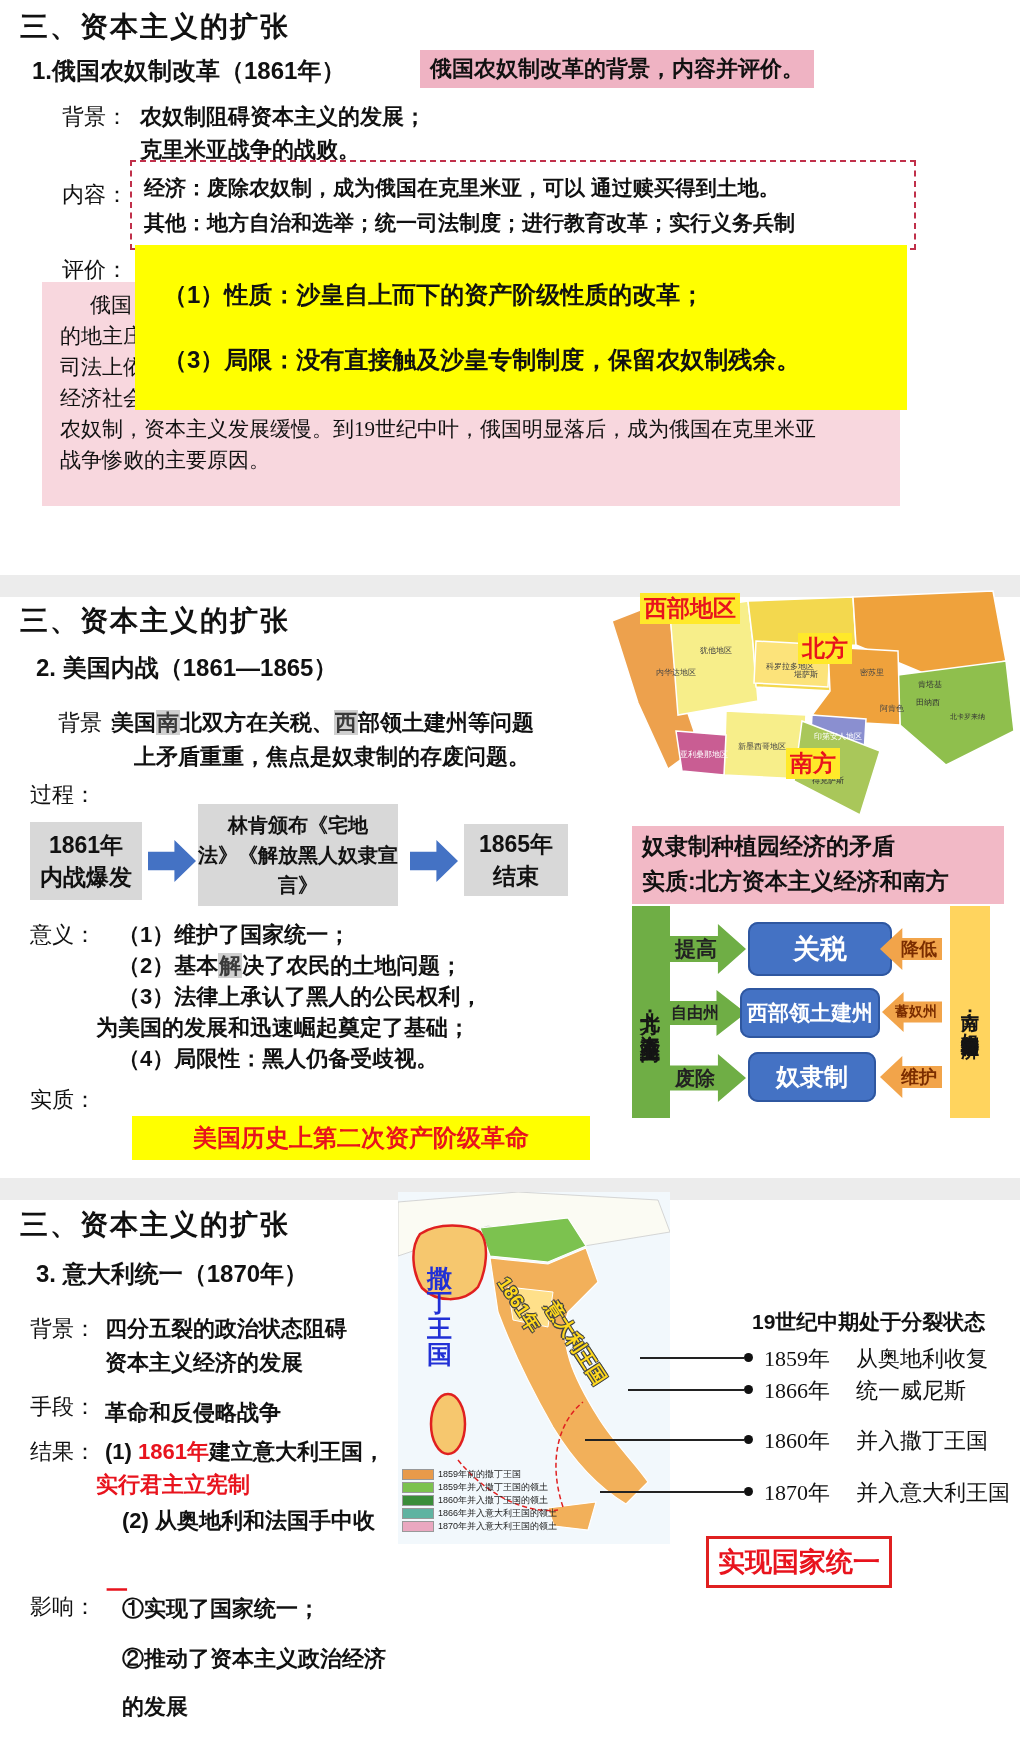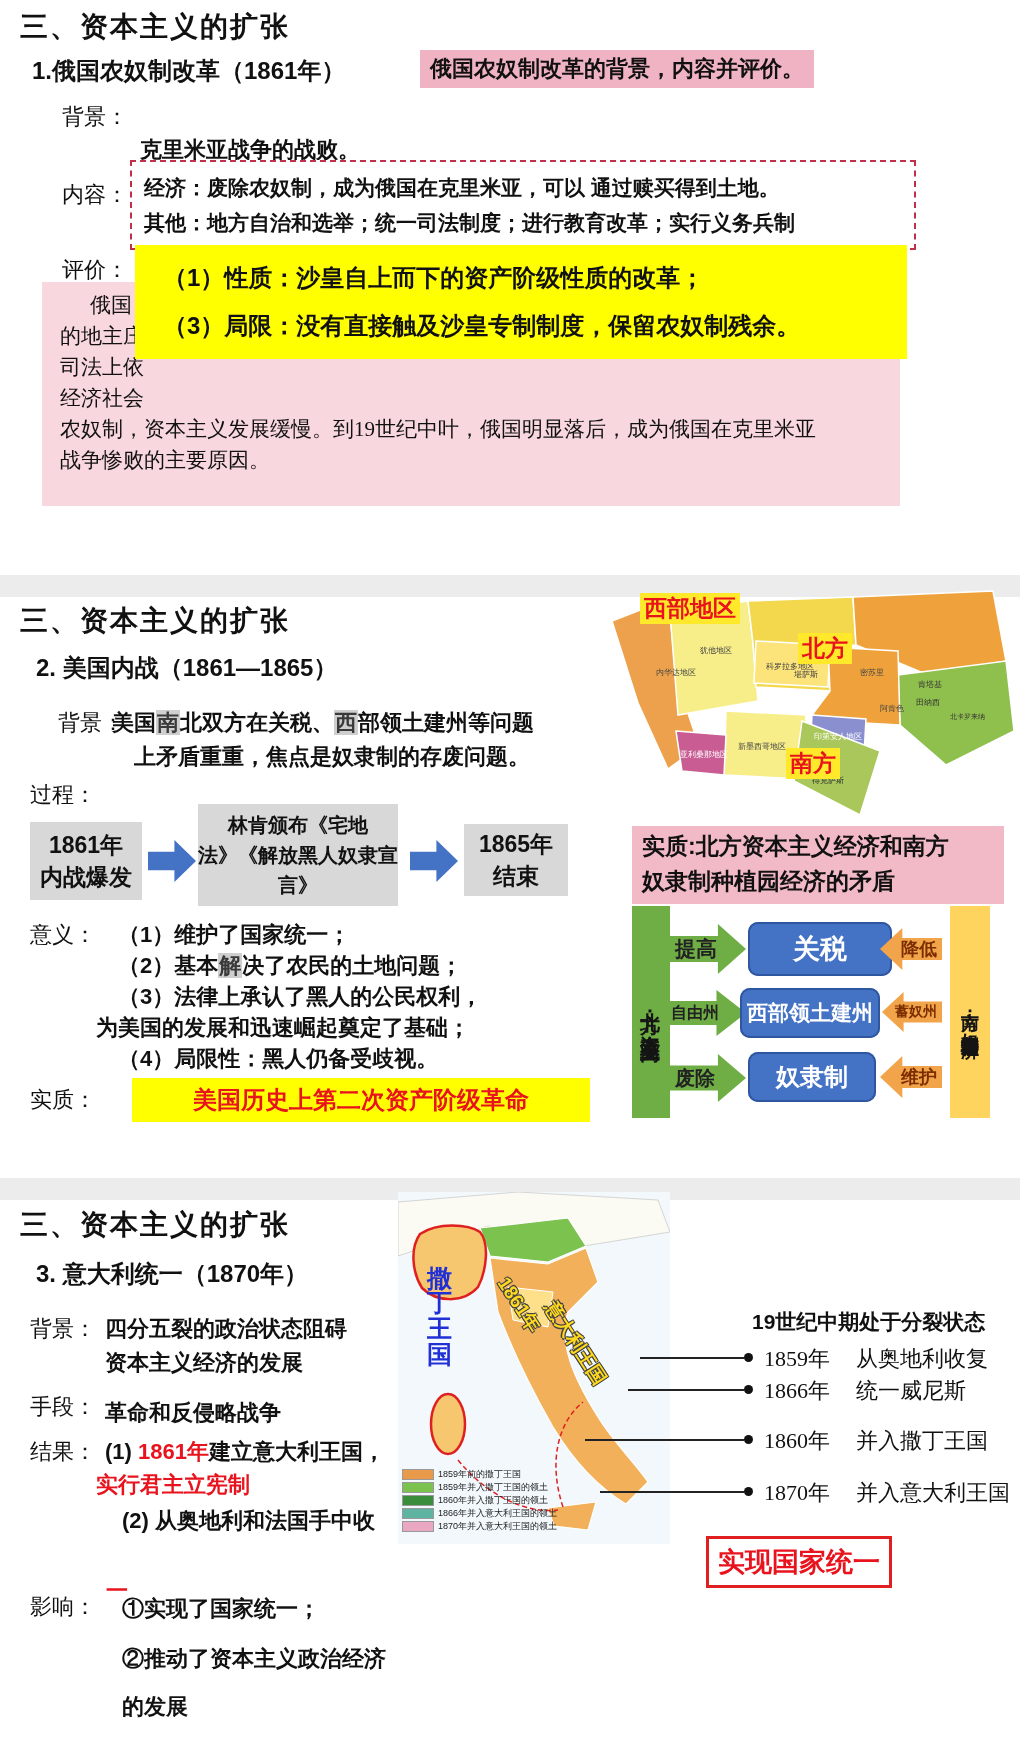--- a/index.html
+++ b/index.html
@@ -11,32 +11,32 @@
   .lbl{font-size:22px;font-weight:400;}
   .body-b{font-size:22px;font-weight:700;white-space:nowrap;}
   .task-box{background:#efb3c3;font-size:22px;font-weight:700;padding:4px 10px;white-space:nowrap;}
   .content-box{border:2px dashed #c0304a;padding:8px 12px;font-size:21px;font-weight:700;
                line-height:35px;white-space:nowrap;background:#fff;}
   .quote-box{background:#f8d7de;width:858px;height:224px;left:42px;top:282px;
              font-family:"Liberation Serif",serif;font-size:21px;line-height:31px;
              padding:8px 18px;box-sizing:border-box;z-index:1;}
   .quote-box .ind{text-indent:30px;}
   .quote-box .src{text-align:right;padding-right:20px;}
-  .eval-box{left:135px;top:245px;width:772px;height:114px;background:#ffff00;z-index:2;
+  .eval-box{left:135px;top:245px;width:772px;height:165px;background:#ffff00;z-index:2;
             display:flex;flex-direction:column;justify-content:space-evenly;
             padding:0 28px;box-sizing:border-box;font-size:24px;font-weight:700;white-space:nowrap;}
   .divider{left:0;width:1020px;height:22px;background:#ececec;}
   .hl{background:#cfcfcf;color:#3a3a3a;padding:0 1px;}
   .flow-box{background:#d8d8d8;display:flex;flex-direction:column;justify-content:center;
             align-items:center;text-align:center;font-weight:700;}
   .flow-arrow{background:#4472c4;clip-path:polygon(0 28%,55% 28%,55% 0,100% 50%,55% 100%,55% 72%,0 72%);}
   .essence-note{background:#f2b9c6;font-size:23px;font-weight:700;line-height:35px;
                 padding:3px 10px;box-sizing:border-box;white-space:nowrap;}
   .yellow-essence{background:#ffff00;display:flex;align-items:center;justify-content:center;
-                  color:#e8131d;font-size:24px;font-weight:700;white-space:nowrap;}
+                  color:#e8131d;font-size:24px;font-weight:700;white-space:nowrap;margin-top:38px;}
   .vbar{display:flex;align-items:center;justify-content:center;}
   .vbar .vtext{writing-mode:vertical-rl;font-weight:700;color:#151515;letter-spacing:1px;}
   .bluebox{background:#4472c4;border-radius:10px;display:flex;align-items:center;justify-content:center;
            color:#fff;font-weight:700;box-shadow:inset 0 0 0 2px #2f57a0;}
   .harrow{display:flex;align-items:center;}
   .harrow .shape{position:absolute;inset:0;}
   .harrow.right .shape{background:#6fae45;clip-path:polygon(0 24%,64% 24%,64% 0,100% 50%,64% 100%,64% 76%,0 76%);}
   .harrow.left .shape{background:#f2a44a;clip-path:polygon(100% 24%,36% 24%,36% 0,0 50%,36% 100%,36% 76%,100% 76%);}
   .harrow span{position:relative;z-index:1;font-weight:700;color:#222;}
   .harrow.right span{padding-left:7px;}
@@ -61,20 +61,21 @@
 </head>
 <body>
 
 <div class="page">
 
   <div class="abs sec-title" style="left:20px;top:8px">三、资本主义的扩张</div>
   <div class="abs sub-title" style="left:32px;top:55px">1.俄国农奴制改革（1861年）</div>
   <div class="abs task-box" style="left:420px;top:50px">俄国农奴制改革的背景，内容并评价。</div>
 
   <div class="abs lbl" style="left:62px;top:102px">背景：</div>
+  <div class="abs body-b" style="left:140px;top:102px">农奴制阻碍资本主义的发展；</div>
   <div class="abs body-b" style="left:140px;top:135px">克里米亚战争的战败。</div>
 
   <div class="abs lbl" style="left:62px;top:180px">内容：</div>
   <div class="abs content-box" style="left:130px;top:160px;width:758px">
     <div>经济：废除农奴制，成为俄国在克里米亚，可以 通过赎买得到土地。</div>
     <div>其他：地方自治和选举；统一司法制度；进行教育改革；实行义务兵制</div>
   </div>
 
   <div class="abs lbl" style="left:62px;top:255px">评价：</div>
 
@@ -143,22 +144,22 @@
     <div>法》《解放黑人奴隶宣</div>
     <div>言》</div>
   </div>
   <div class="abs flow-arrow" style="left:410px;top:840px;width:48px;height:42px"></div>
   <div class="abs flow-box" style="left:464px;top:824px;width:104px;height:72px;font-size:23px;line-height:32px">
     <div>1865年</div>
     <div>结束</div>
   </div>
 
   <div class="abs essence-note" style="left:632px;top:826px;width:372px;height:78px">
+    <div>奴隶制种植园经济的矛盾</div>
     <div>实质:北方资本主义经济和南方</div>
-    <div>奴隶制种植园经济的矛盾</div>
   </div>
 
   <div class="abs lbl" style="left:30px;top:920px">意义：</div>
   <div class="abs body-b" style="left:118px;top:920px">（1）维护了国家统一；</div>
   <div class="abs body-b" style="left:118px;top:951px"><span>（2）基本</span><span class="hl">解</span><span>决了农民的土地问题；</span></div>
   <div class="abs body-b" style="left:118px;top:982px">（3）法律上承认了黑人的公民权利，</div>
   <div class="abs body-b" style="left:96px;top:1013px">为美国的发展和迅速崛起奠定了基础；</div>
   <div class="abs body-b" style="left:118px;top:1044px">（4）局限性：黑人仍备受歧视。</div>
 
   <div class="abs lbl" style="left:30px;top:1085px">实质：</div>

